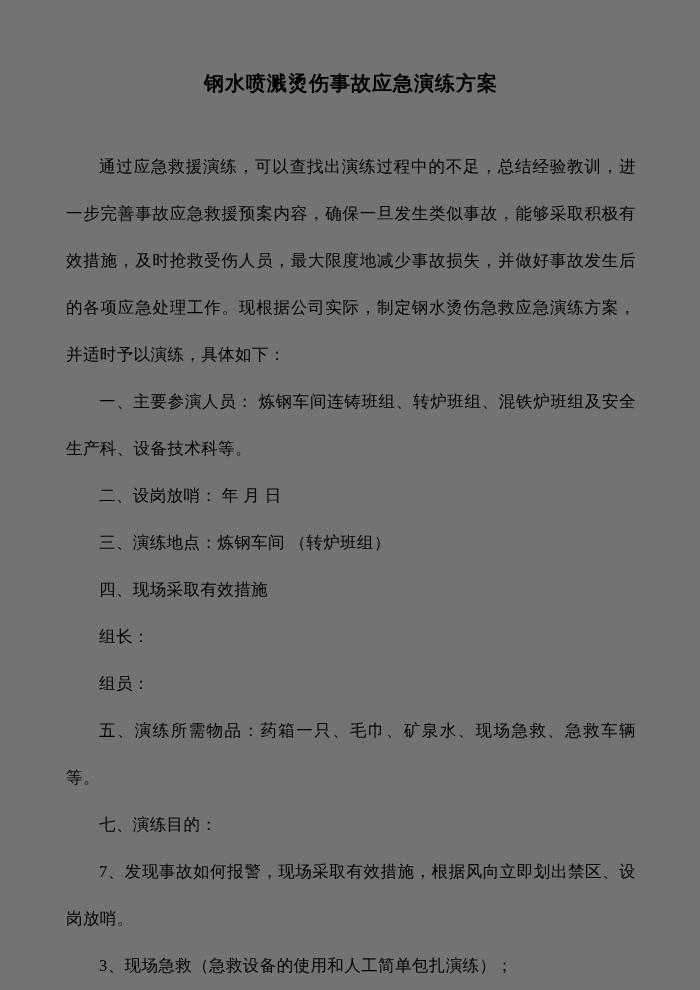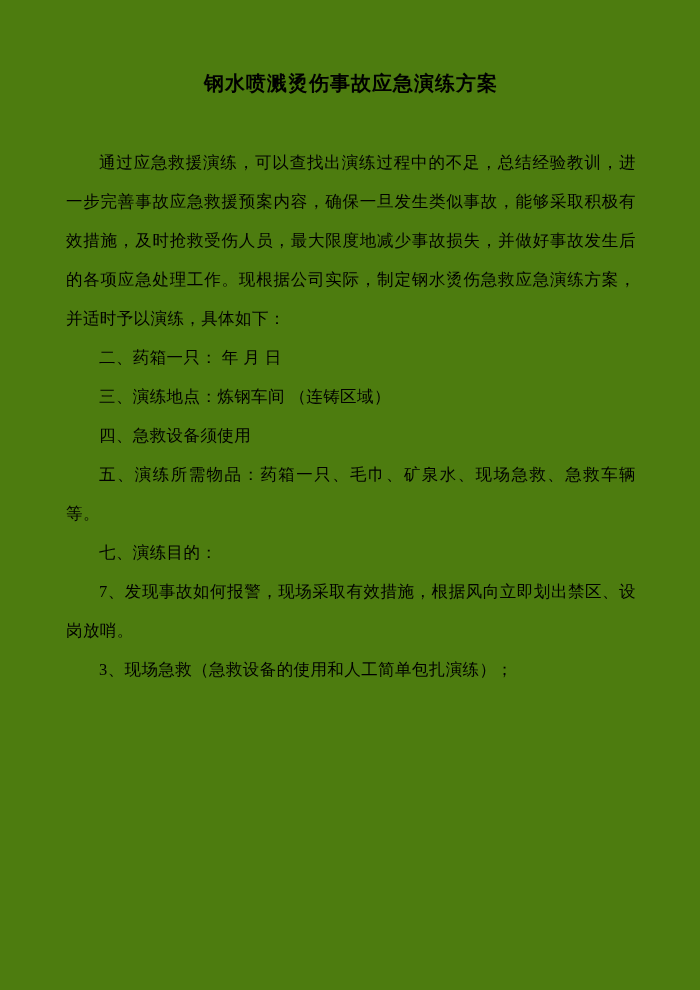--- a/index.html
+++ b/index.html
@@ -12,46 +12,49 @@
     height: 990px;
     overflow: hidden;
     font-family: "Liberation Serif", "DejaVu Serif", serif;
     color: #000000;
   }
   .page {
     box-sizing: border-box;
     width: 700px;
     height: 990px;
     padding: 70px 64px 0 66px;
-    background: #4d7c0f;
+    background: #737373;
   }
   .doc-title {
     margin: 0 0 46px 0;
     font-size: 20px;
     font-weight: bold;
     text-align: center;
     letter-spacing: 1px;
   }
   .doc-body p {
     margin: 0;
     font-size: 16.5px;
-    line-height: 39px;
+    line-height: 47px;
     text-indent: 2em;
     text-align: justify;
     letter-spacing: 0.4px;
   }
 </style>
 </head>
 <body>
 
 <div class="page">
   <h1 class="doc-title">钢水喷溅烫伤事故应急演练方案</h1>
   <div class="doc-body">
     <p>通过应急救援演练，可以查找出演练过程中的不足，总结经验教训，进一步完善事故应急救援预案内容，确保一旦发生类似事故，能够采取积极有效措施，及时抢救受伤人员，最大限度地减少事故损失，并做好事故发生后的各项应急处理工作。现根据公司实际，制定钢水烫伤急救应急演练方案，并适时予以演练，具体如下：</p>
-    <p>二、药箱一只：  年 月 日</p>
-    <p>三、演练地点：炼钢车间 （连铸区域）</p>
-    <p>四、急救设备须使用</p>
+    <p>一、主要参演人员： 炼钢车间连铸班组、转炉班组、混铁炉班组及安全生产科、设备技术科等。</p>
+    <p>二、设岗放哨：  年 月 日</p>
+    <p>三、演练地点：炼钢车间 （转炉班组）</p>
+    <p>四、现场采取有效措施</p>
+    <p>组长：</p>
+    <p>组员：</p>
     <p>五、演练所需物品：药箱一只、毛巾、矿泉水、现场急救、急救车辆等。</p>
     <p>七、演练目的：</p>
     <p>7、发现事故如何报警，现场采取有效措施，根据风向立即划出禁区、设岗放哨。</p>
     <p>3、现场急救（急救设备的使用和人工简单包扎演练）；</p>
   </div>
 </div>
 
 </body></html>

